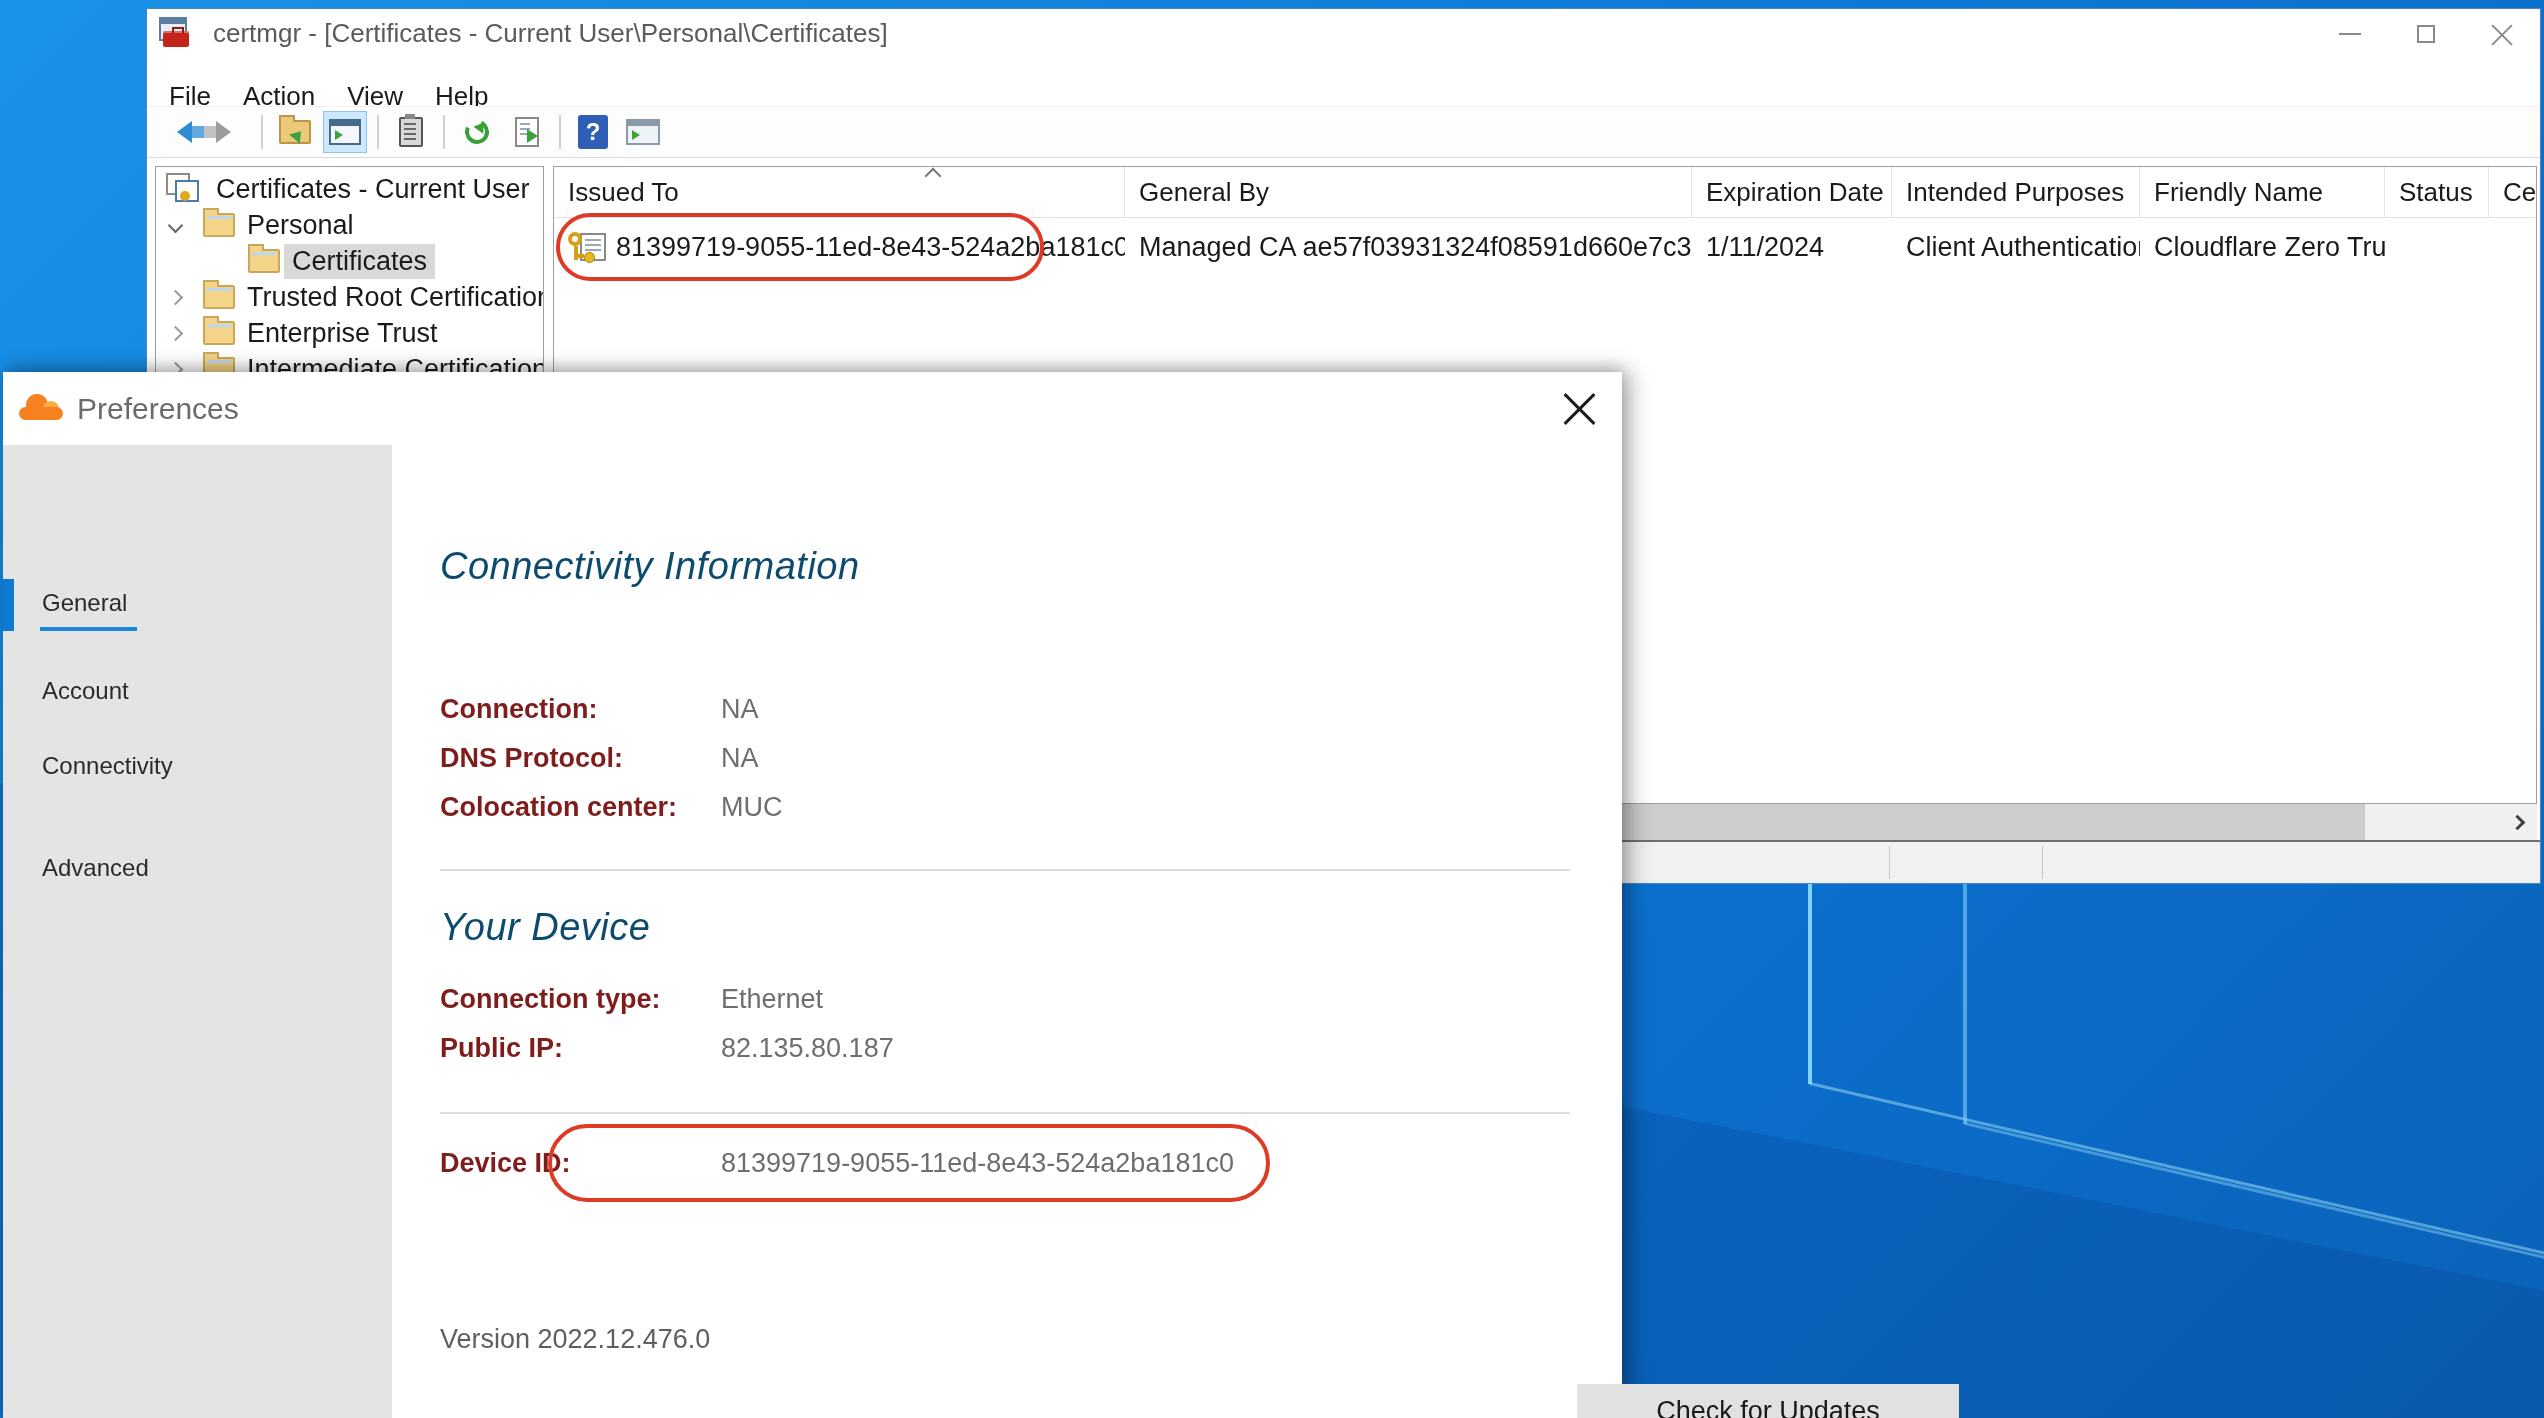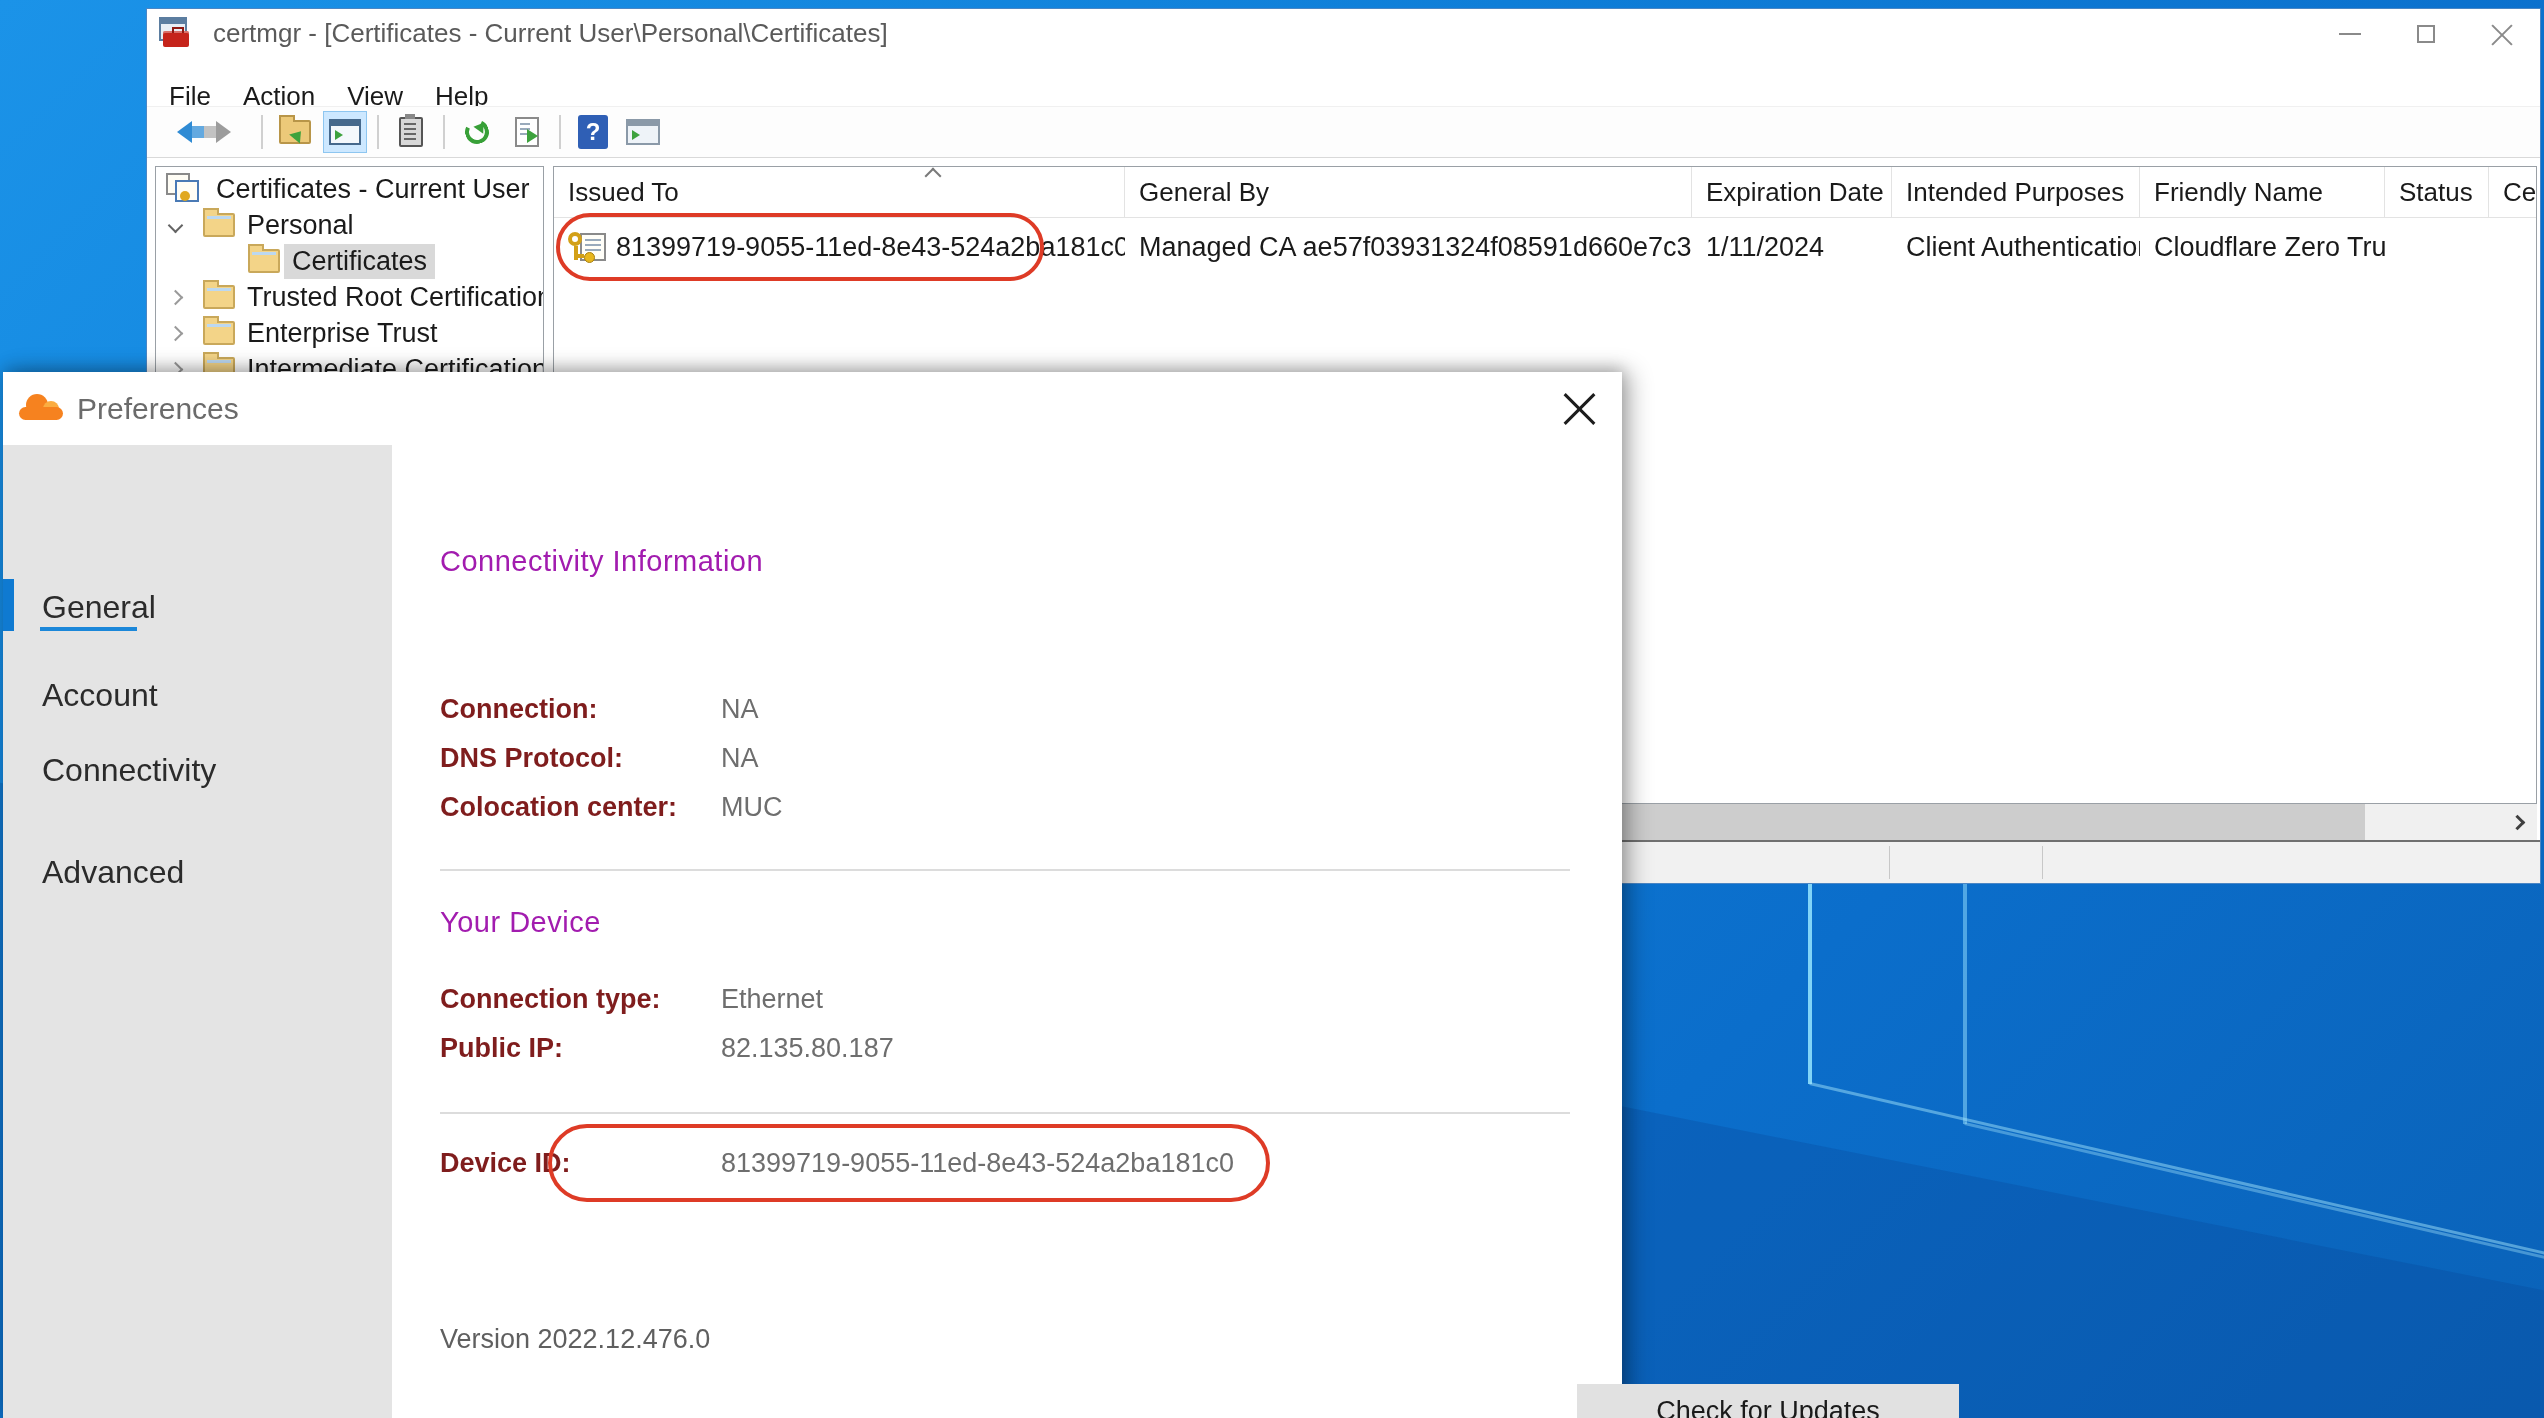--- a/index.html
+++ b/index.html
@@ -143,26 +143,26 @@
   .cf-logo .base { position:absolute; left:0; bottom:4px; width:44px; height:13px; background:#f6821f; border-radius:7px; }
   .cf-logo .hump1 { position:absolute; left:7px; bottom:8px; width:22px; height:22px; background:#f6821f; border-radius:50%; }
   .cf-logo .hump2 { position:absolute; left:24px; bottom:7px; width:16px; height:16px; background:#fbad41; border-radius:50%; }
   .pf-title { font-size:30px; color:#6b6b6b; }
   .pf-close { position:absolute; right:18px; top:12px; width:50px; height:50px; display:flex; align-items:center; justify-content:center; }
   .pf-close .bar { position:relative; width:36px; height:36px; }
   .pf-close .bar::before,.pf-close .bar::after { content:""; position:absolute; left:17px; top:-3px; width:3px; height:42px; background:#1c1c1c; }
   .pf-close .bar::before { transform:rotate(45deg); } .pf-close .bar::after { transform:rotate(-45deg); }
 
   .pf-sidebar { position:absolute; left:0; top:73px; width:389px; height:973px; background:#e4e4e4; }
-  .pf-side-item { position:absolute; left:39px; font-size:32px; color:#2b2b2b; }
+  .pf-side-item { position:absolute; left:39px; font-size:24px; color:#2b2b2b; }
   .pf-accent-bar { position:absolute; left:0; top:134px; width:11px; height:52px; background:#0f7ad1; }
   .pf-underline { position:absolute; left:37px; top:182px; width:97px; height:4px; background:#1b87d9; }
 
   .pf-main { position:absolute; left:389px; top:73px; width:1230px; height:973px; background:#fff; }
-  .pf-h1 { position:absolute; left:48px; font-size:29px; font-weight:400; color:#a21caf; letter-spacing:.5px; }
+  .pf-h1 { position:absolute; left:48px; font-size:38px; font-weight:400; color:#0c4a6e; letter-spacing:.5px;font-style:italic; }
   .pf-row { position:absolute; left:48px; display:flex; font-size:27px; line-height:34px; }
   .pf-row .lbl { width:258px; font-weight:700; color:#7f1d1d; flex:0 0 auto; }
   .pf-row .val { margin-left:23px; color:#6e6e6e; }
   .pf-divider { position:absolute; left:48px; width:1130px; height:2px; background:#dcdcdc; }
   .pf-version { position:absolute; left:48px; top:1325px; font-size:27px; color:#5f5f5f; }
   .pf-update-btn { position:absolute; left:1185px; top:939px; width:382px; height:55px;
     background:#e1e1e1; display:flex; align-items:center; justify-content:center;
     font-size:27px; color:#1a1a1a; }
 </style>
 </head>

